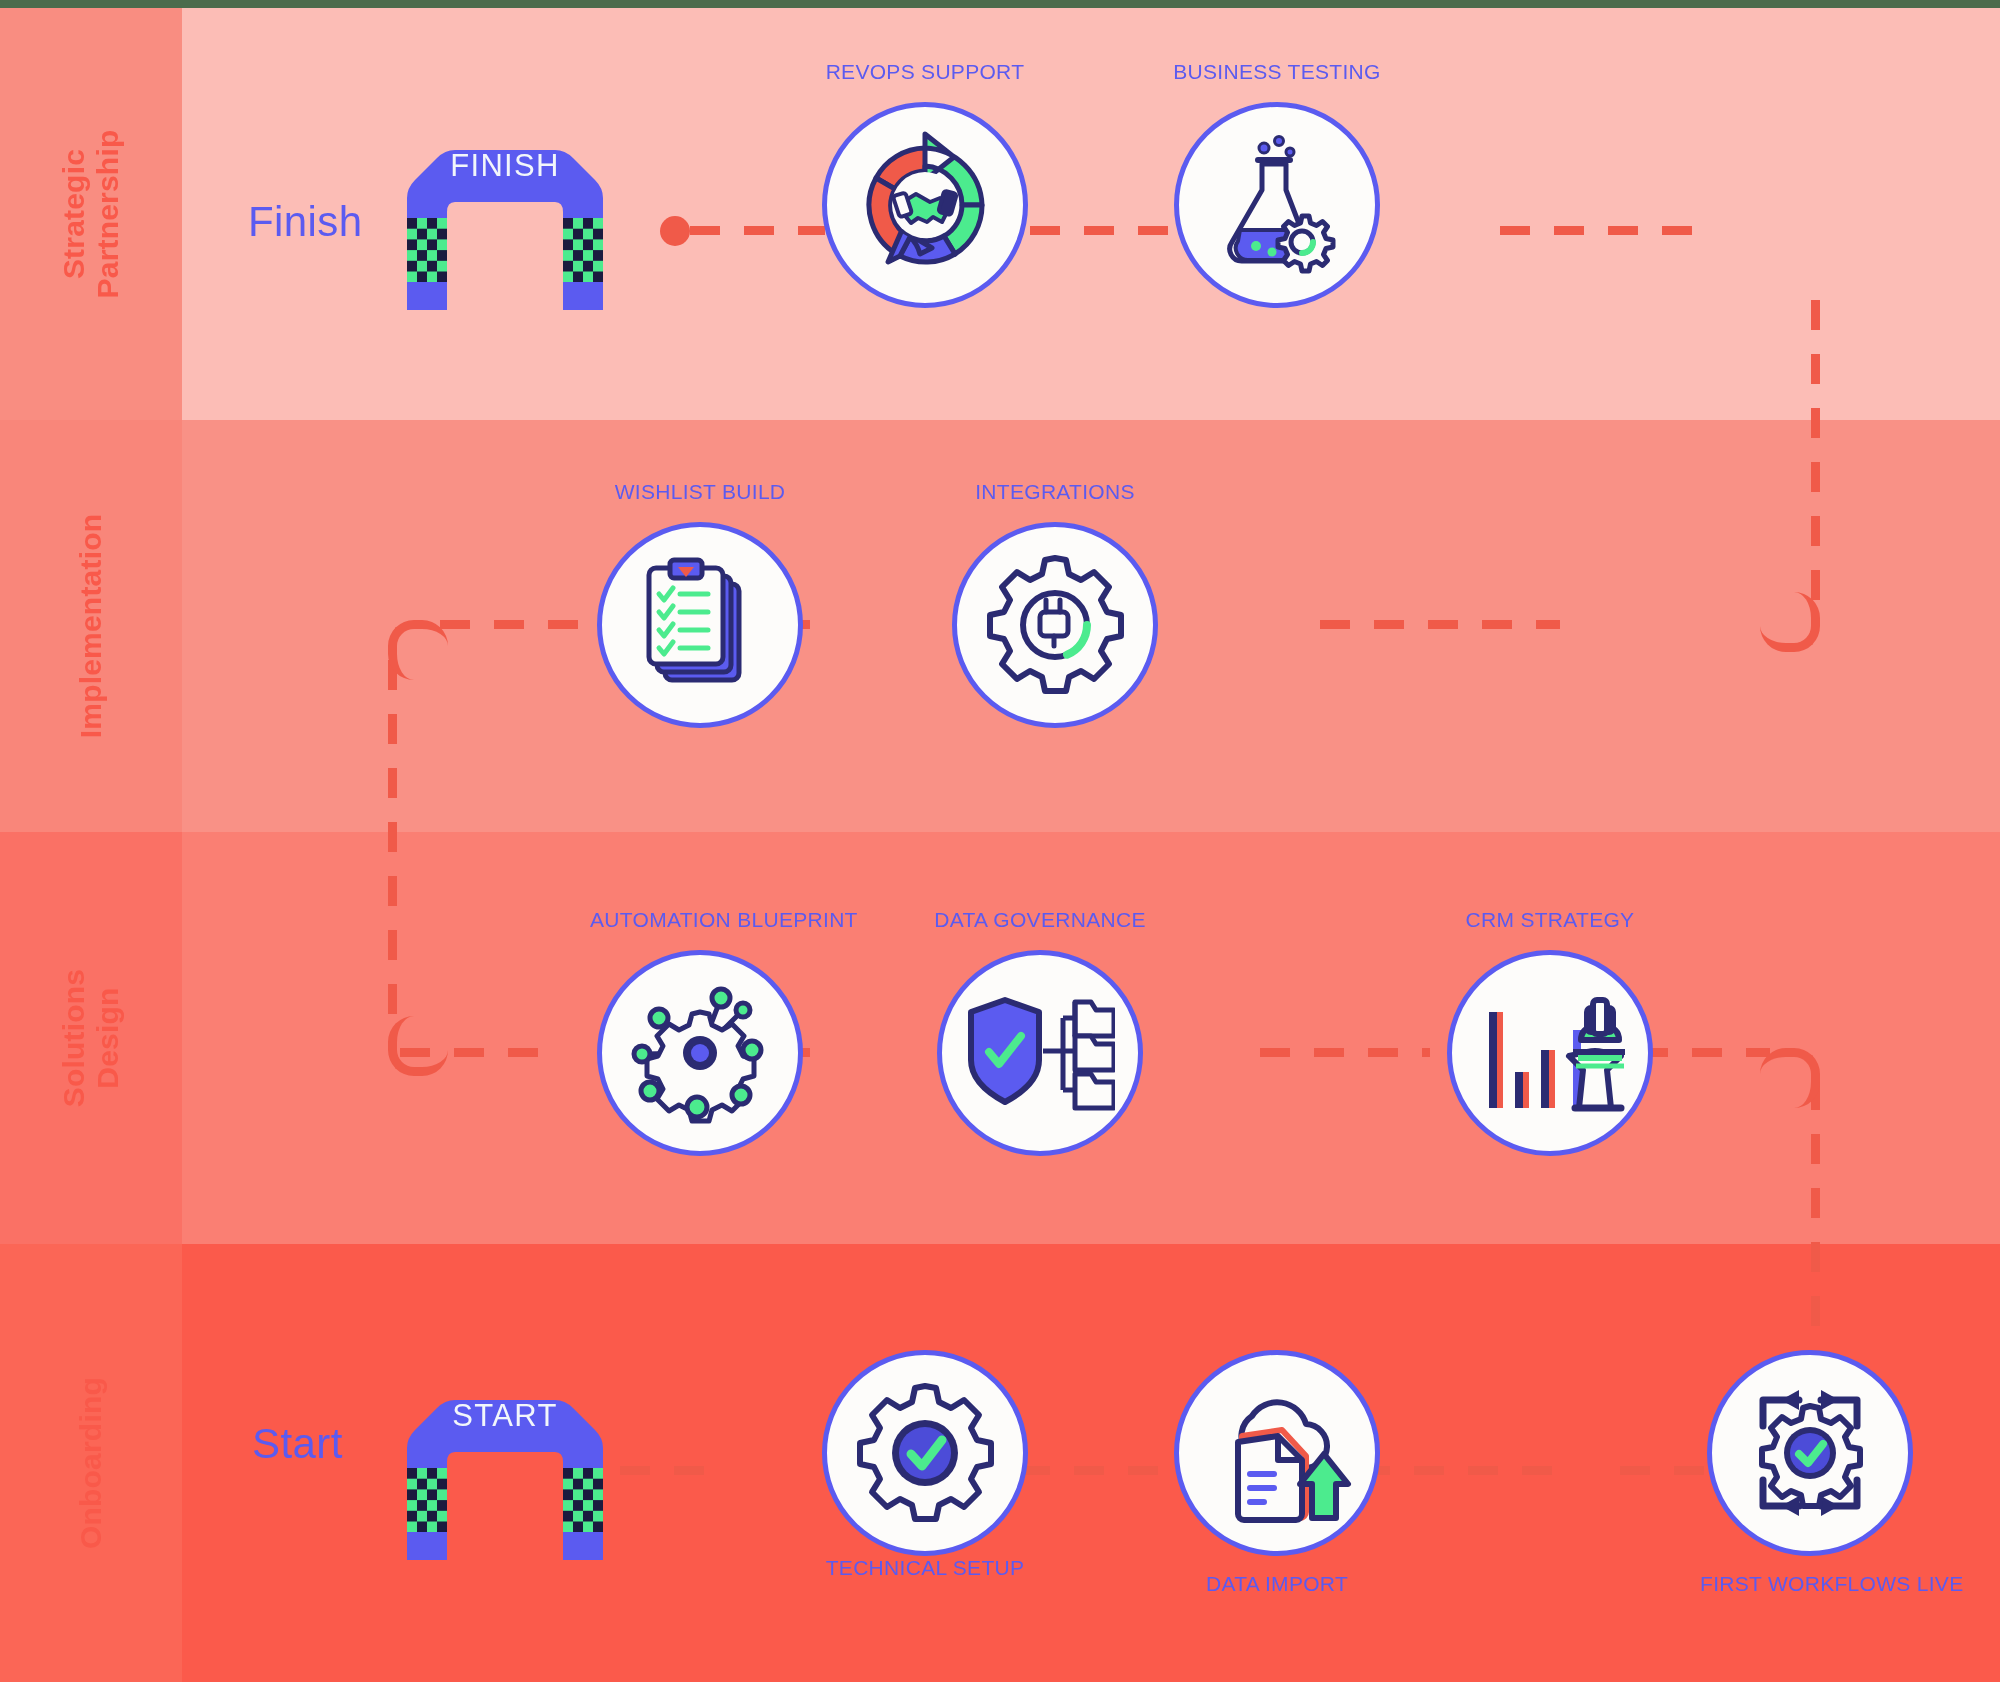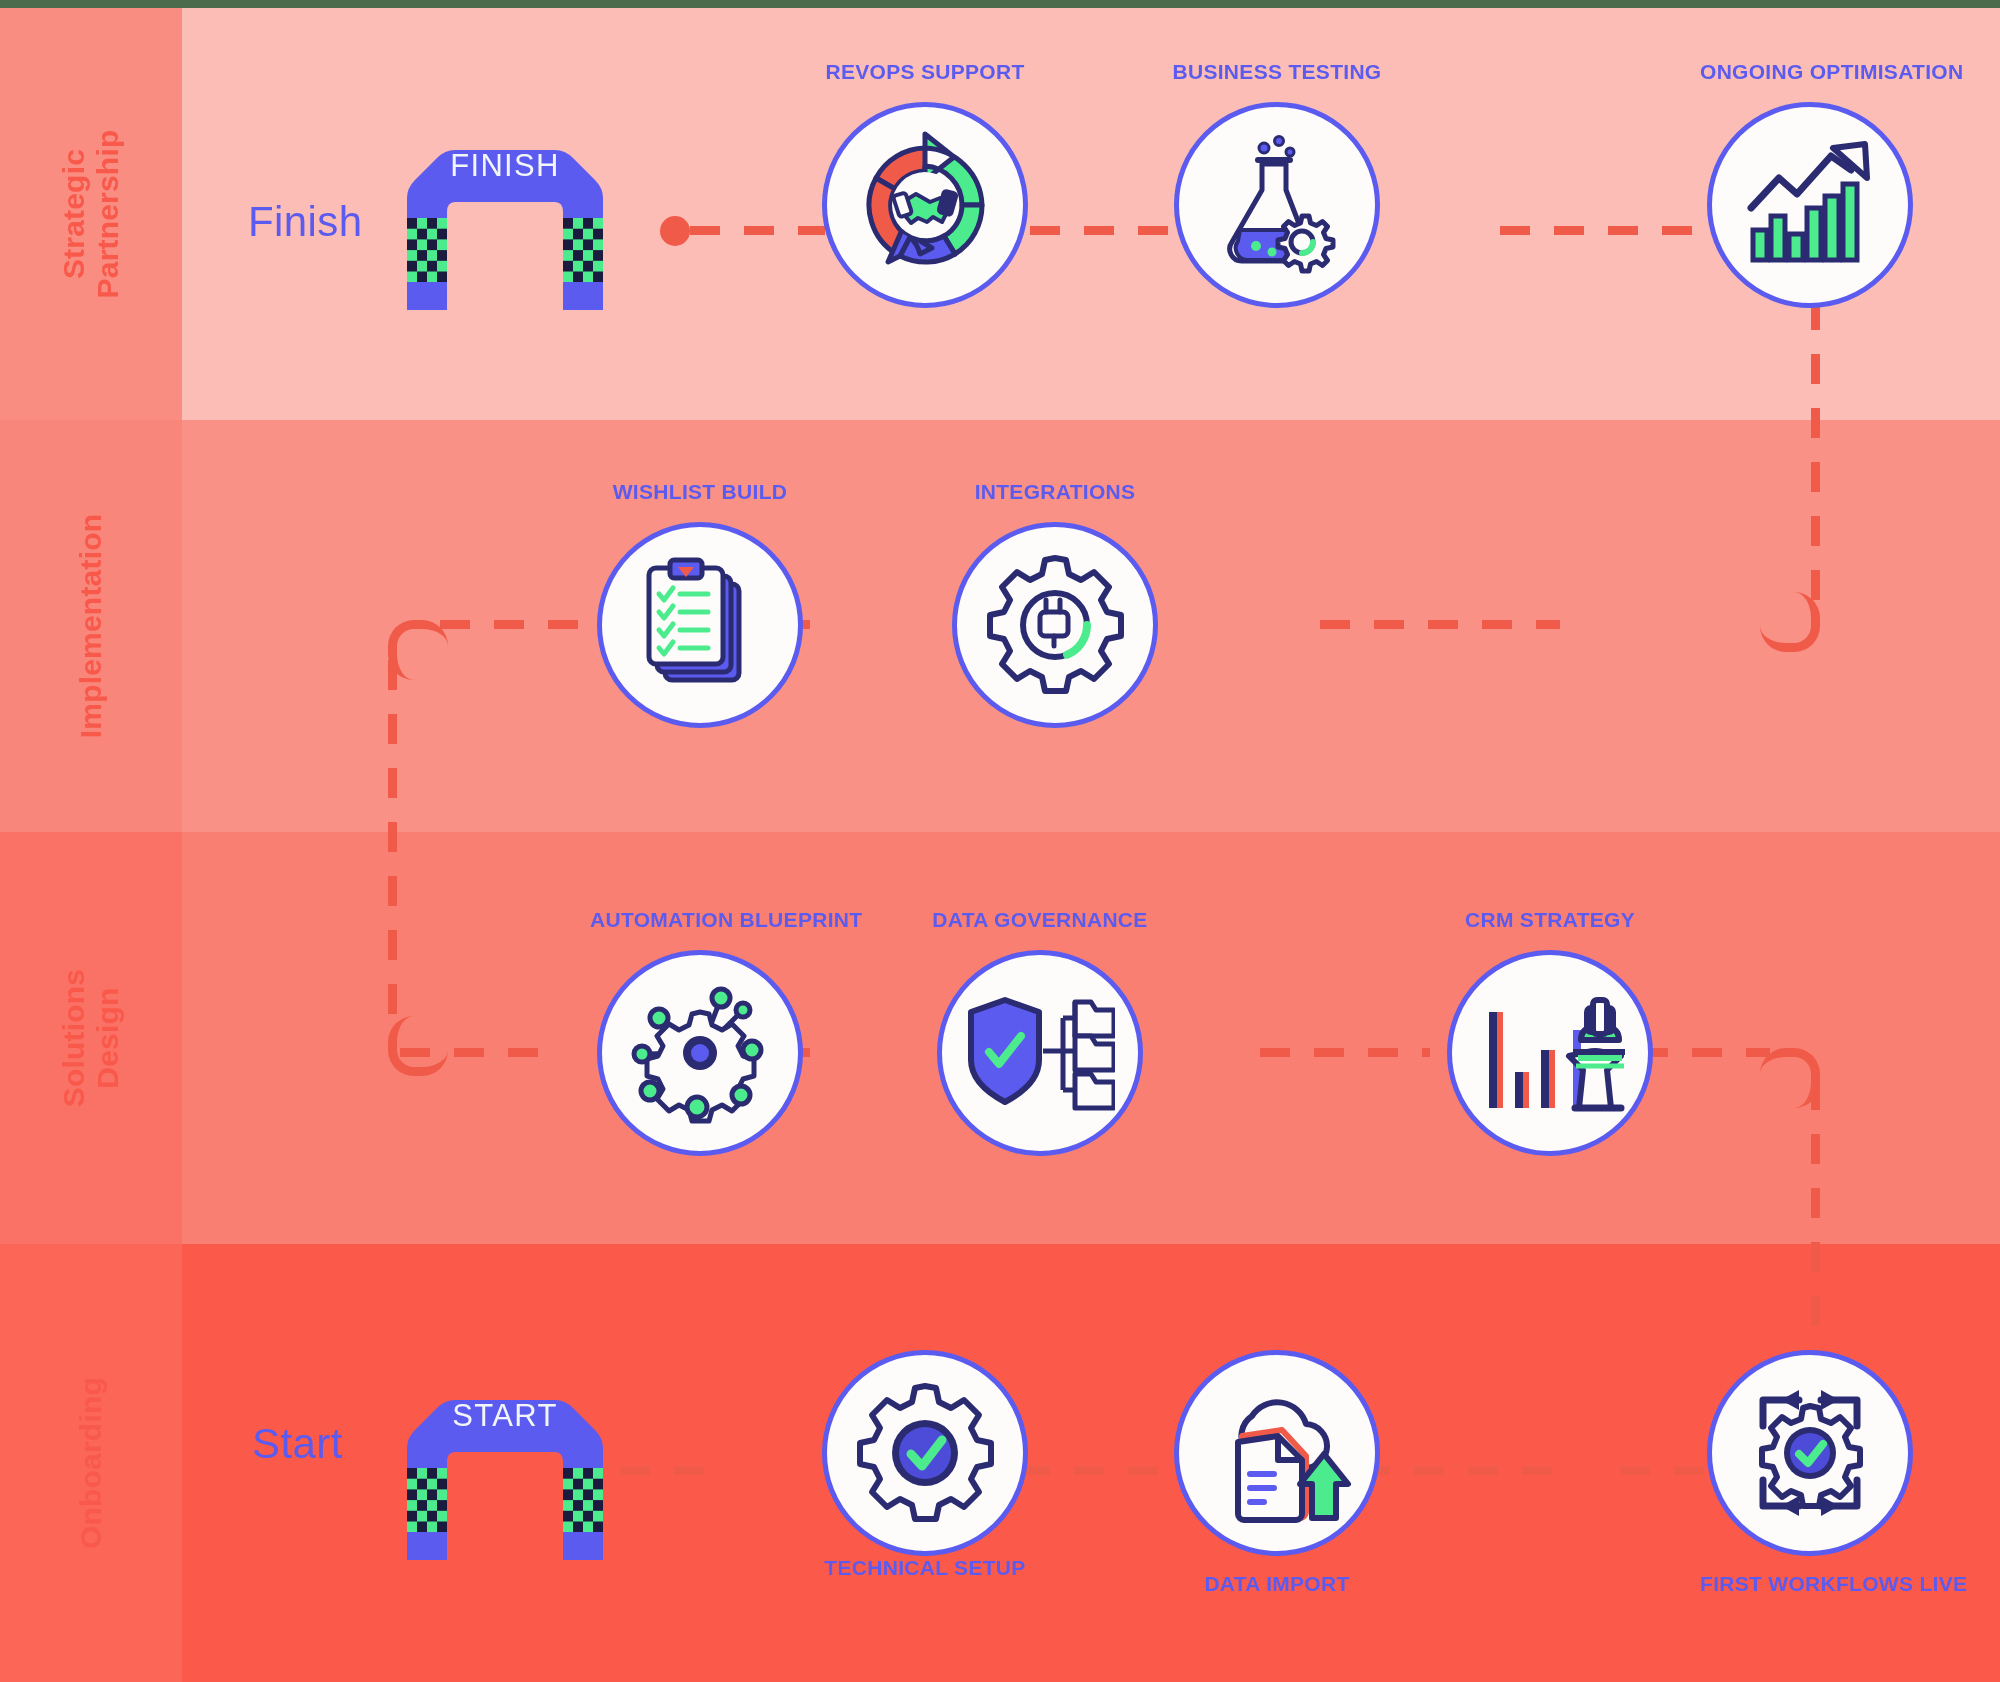--- a/index.html
+++ b/index.html
@@ -32,21 +32,21 @@
     color: #f9594a; font-weight: bold; font-size: 30px;
     letter-spacing: .2px; line-height: 1.12; text-align: center;
     white-space: pre-line;
     transform-origin: center center;
   }
   .sl-rot { transform: rotate(-90deg); }
 
   
   .node { position: absolute; width: 220px; text-align: center; }
   .node-label {
-    color: #5b5bf0; font-weight: bold; font-size: 21px;
+    color: #5b5bf0; font-weight: normal; font-size: 21px;
     letter-spacing: .3px; white-space: nowrap; text-align: center;
   }
   .circle {
     width: 206px; height: 206px; border-radius: 50%;
     background: #fdfcfa; border: 5px solid #5b5bf0;
     margin: 0 auto; position: relative;
     display:flex; align-items:center; justify-content:center;
   }
   .circle svg { display:block; }
 
@@ -202,36 +202,20 @@
           <circle cx="86" cy="114" r="4" fill="#4ceb8e"></circle>
         <g transform="translate(100,86)">
           <path d="M0 -26 l7 0 1.5 7 6 2.5 6 -4 5 5 -4 6 2.5 6 7 1.5 0 7 -7 1.5 -2.5 6 4 6 -5 5 -6 -4 -6 2.5 -1.5 7 -7 0 -1.5 -7 -6 -2.5 -6 4 -5 -5 4 -6 -2.5 -6 -7 -1.5 0 -7 7 -1.5 2.5 -6 -4 -6 5 -5 6 4 6 -2.5 z" fill="#fdfcfa" stroke="#2b2b72" stroke-width="5" stroke-linejoin="round" transform="translate(0,26)"></path>
           <circle cx="0" cy="26" r="11" fill="#fdfcfa" stroke="#2b2b72" stroke-width="5"></circle>
           <path d="M11 26 a11 11 0 0 1 -11 11" fill="none" stroke="#4ceb8e" stroke-width="6" stroke-linecap="round"></path>
         </g>
       </svg>
     </div>
   </div>
 
-  <div class="node" style="left:1700px; top:60px;">
-    <div class="node-label">ONGOING OPTIMISATION</div>
-    <div class="circle" style="margin-top:18px;">
-      <svg width="150" height="150" viewBox="0 0 150 150">
-        <rect x="18" y="100" width="14" height="30" fill="#4ceb8e" stroke="#2b2b72" stroke-width="5"></rect>
-        <rect x="36" y="86" width="14" height="44" fill="#4ceb8e" stroke="#2b2b72" stroke-width="5"></rect>
-        <rect x="54" y="104" width="14" height="26" fill="#4ceb8e" stroke="#2b2b72" stroke-width="5"></rect>
-        <rect x="72" y="78" width="14" height="52" fill="#4ceb8e" stroke="#2b2b72" stroke-width="5"></rect>
-        <rect x="90" y="66" width="14" height="64" fill="#4ceb8e" stroke="#2b2b72" stroke-width="5"></rect>
-        <rect x="108" y="54" width="14" height="76" fill="#4ceb8e" stroke="#2b2b72" stroke-width="5"></rect>
-        <path d="M16 78 L44 48 L62 64 L96 26 L116 40" fill="none" stroke="#fdfcfa" stroke-width="16" stroke-linejoin="round" stroke-linecap="round"></path>
-        <path d="M16 78 L44 48 L62 64 L96 26 L116 40" fill="none" stroke="#2b2b72" stroke-width="7" stroke-linejoin="round" stroke-linecap="round"></path>
-        <path d="M130 14 L132 48 L98 18 Z" fill="#fdfcfa" stroke="#2b2b72" stroke-width="6" stroke-linejoin="round"></path>
-      </svg>
-    </div>
-  </div>
 
   <div class="node" style="left:590px; top:480px;">
     <div class="node-label">WISHLIST BUILD</div>
     <div class="circle" style="margin-top:18px;">
       <svg width="150" height="150" viewBox="0 0 150 150">
         <rect x="40" y="34" width="74" height="96" rx="7" fill="#5b5bf0" stroke="#2b2b72" stroke-width="5"></rect>
         <rect x="32" y="26" width="74" height="96" rx="7" fill="#5b5bf0" stroke="#2b2b72" stroke-width="5"></rect>
         <rect x="24" y="18" width="74" height="96" rx="7" fill="#fdfcfa" stroke="#2b2b72" stroke-width="5"></rect>
         <rect x="45" y="10" width="32" height="18" rx="4" fill="#5b5bf0" stroke="#2b2b72" stroke-width="5"></rect>
         <path d="M53 17 l16 0 -8 10 z" fill="#f05a49"></path>

